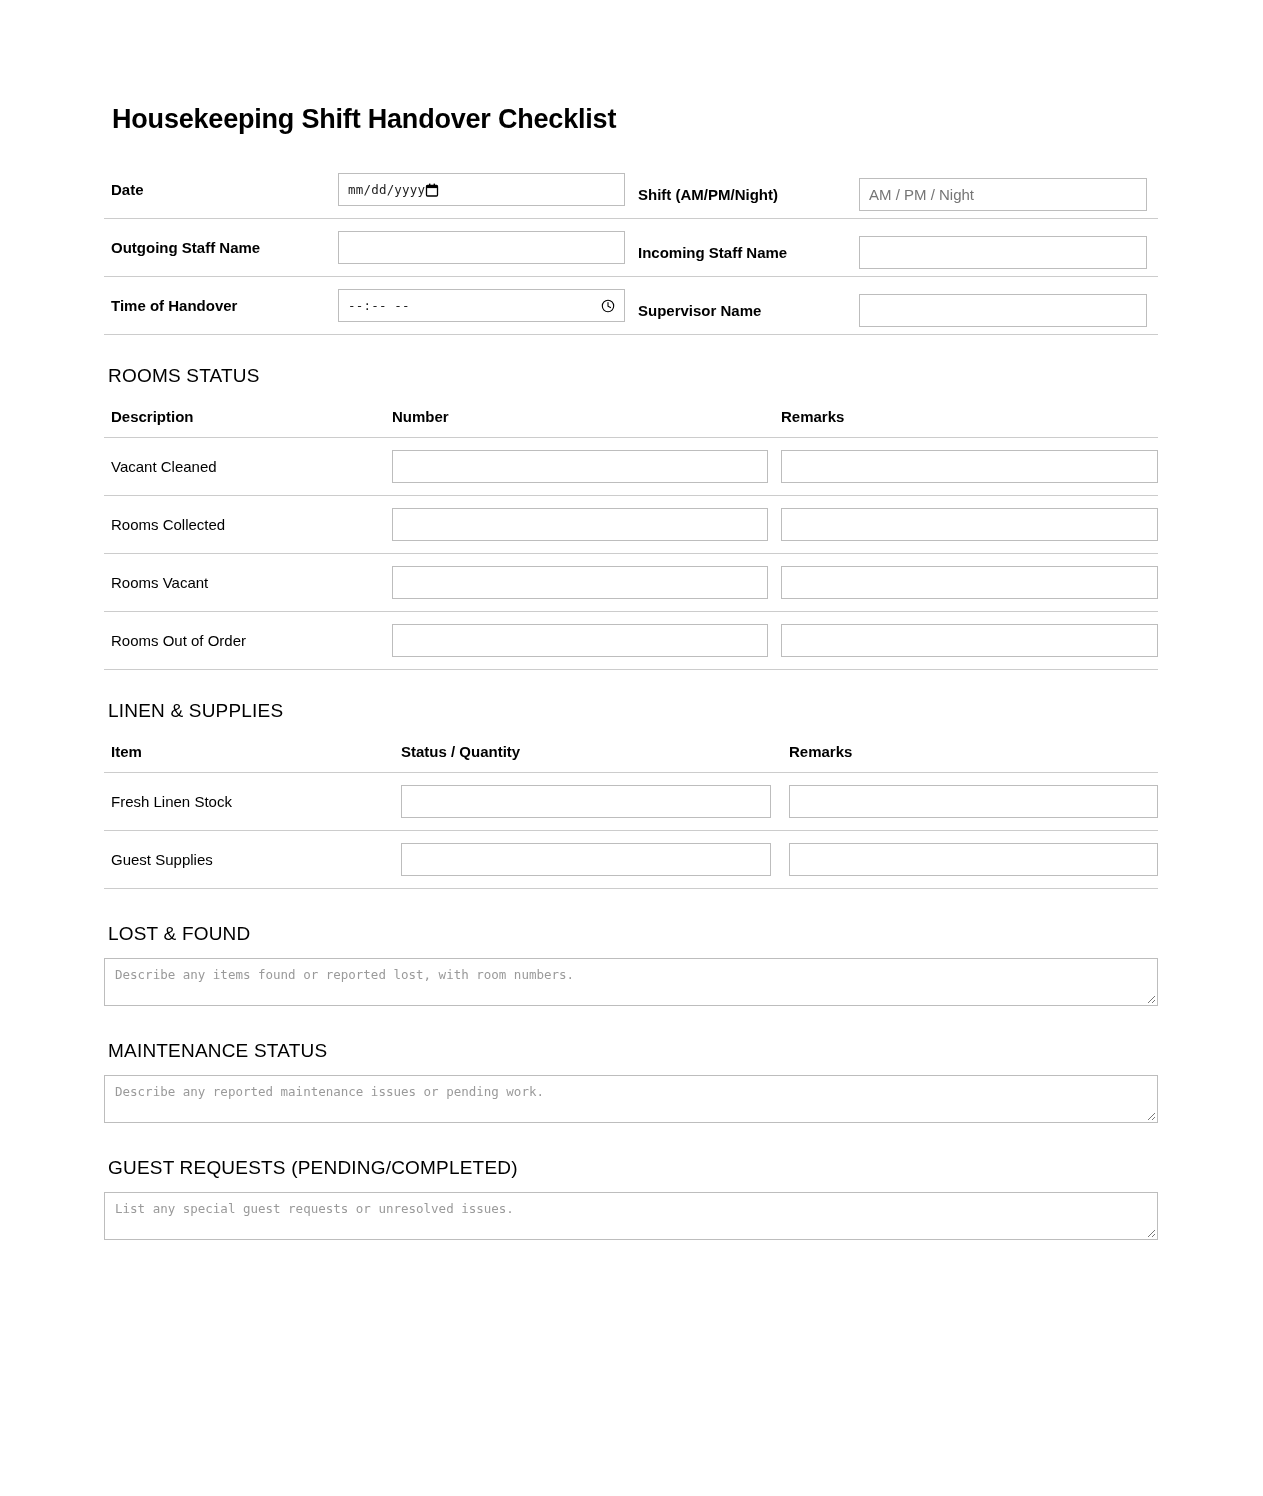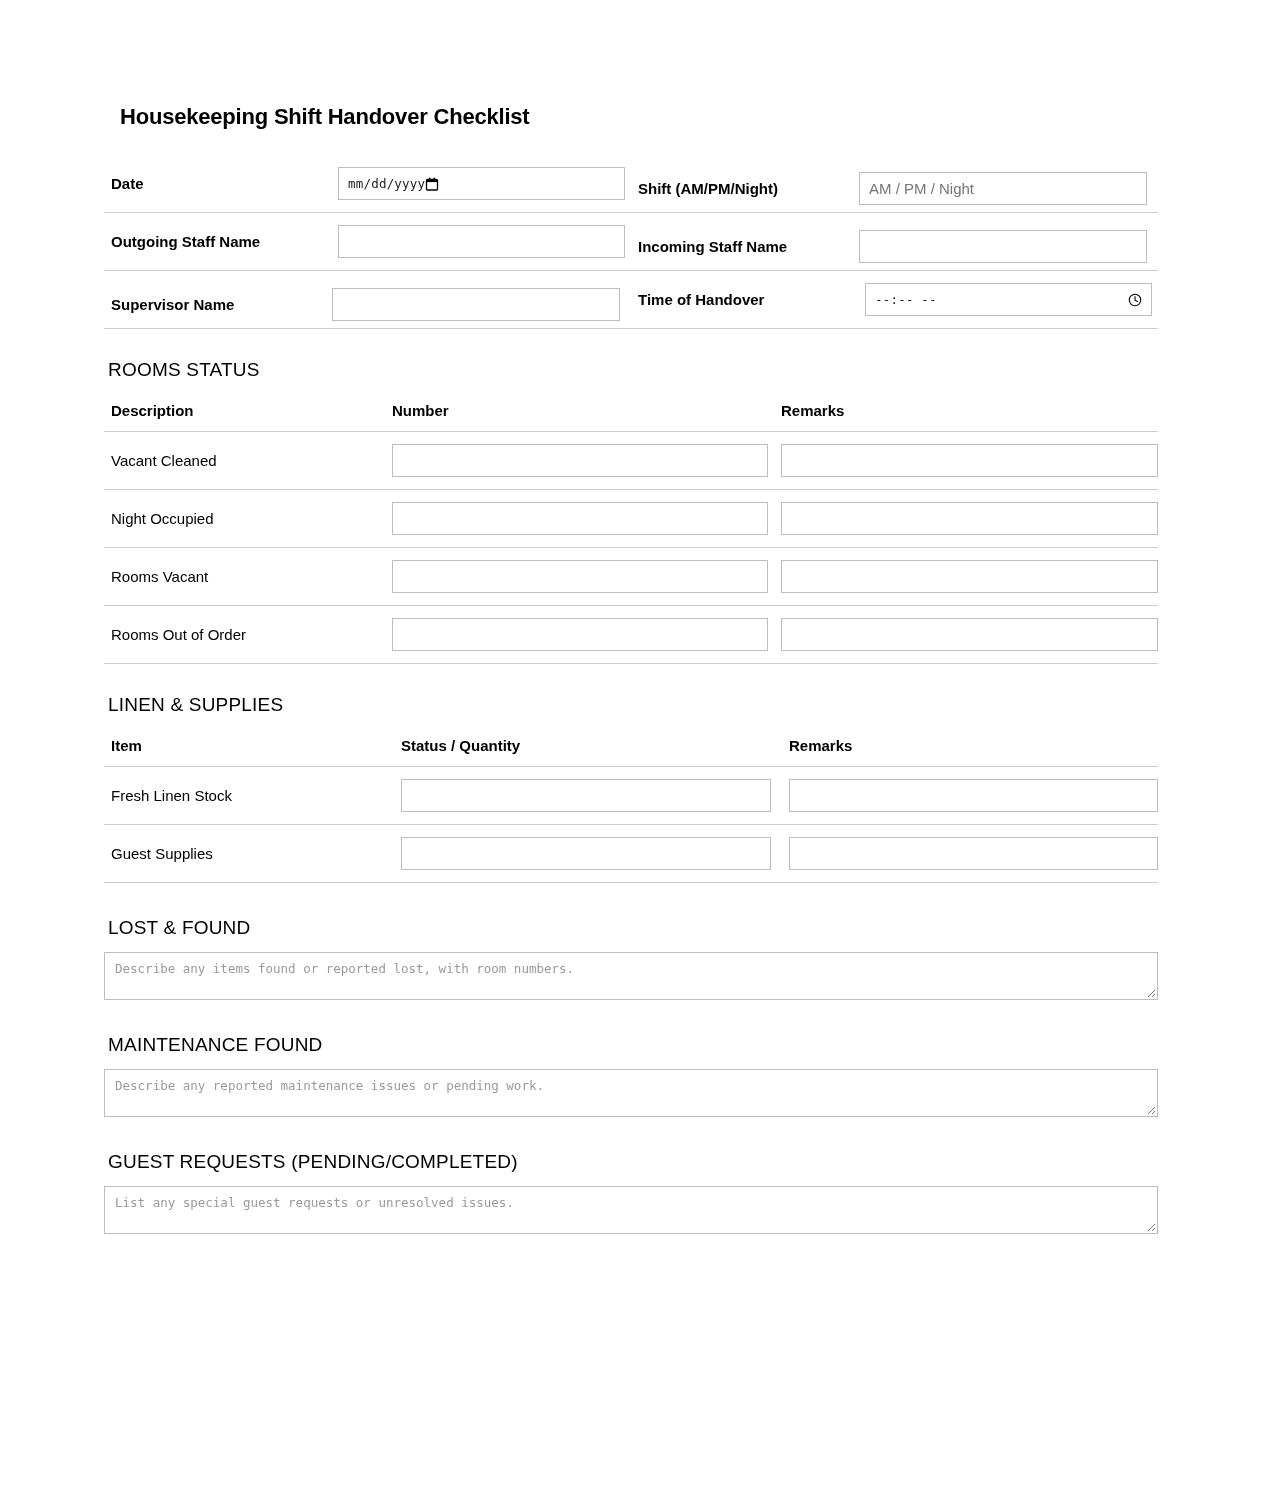--- a/index.html
+++ b/index.html
@@ -18,25 +18,25 @@
     padding: 104px 105px 0 104px;
     box-sizing: border-box;
     width: 1263px;
   }
   .sheet {
     width: 1054px;
   }
 
   
   .form-title {
-    font-size: 22px;
+    font-size: 27px;
     font-weight: bold;
     letter-spacing: -0.2px;
     line-height: 1.15;
-    margin: 0 0 26px 16px;
+    margin: 0 0 26px 8px;
   }
 
   
   .meta-row {
     display: flex;
     align-items: center;
     height: 57px;
     border-bottom: 1px solid #cccccc;
   }
   .meta-cell {
@@ -221,34 +221,34 @@
         <span class="meta-label">Outgoing Staff Name</span>
         <input class="fld text-fld" type="text" style="">
       </div>
       <div class="meta-cell right">
         <span class="meta-label">Incoming Staff Name</span>
         <input class="fld right-fld" type="text" style="">
       </div>
     </div>
 
     <div class="meta-row">
-      <div class="meta-cell right">
-        <span class="meta-label">Supervisor Name</span>
-        <input class="fld right-fld" type="text" style="">
-      </div>
       <div class="meta-cell left">
         <span class="meta-label">Time of Handover</span>
         <div class="fld time-fld">
           <span class="ph-mono">--:-- --</span>
           <svg class="clock-icon" viewBox="0 0 14 14">
             <circle cx="7" cy="7" r="5.7" fill="none" stroke="#000" stroke-width="1.1"></circle>
             <path d="M7 3.6 V7.2 L9.5 8.6" fill="none" stroke="#000" stroke-width="1.1" stroke-linecap="round"></path>
           </svg>
         </div>
       </div>
+      <div class="meta-cell right">
+        <span class="meta-label">Supervisor Name</span>
+        <input class="fld right-fld" type="text" style="">
+      </div>
     </div>
 
   </div>
 
   <div class="section">
     <h2 class="section-title">ROOMS STATUS</h2>
 
     <div class="tbl rooms">
       <div class="tbl-head">
         <div class="th c1">Description</div>
@@ -260,21 +260,21 @@
         <div class="td c1 td-label">Vacant Cleaned</div>
         <div class="td c2">
           <input class="cell-input in2" type="text" style="">
         </div>
         <div class="td c3">
           <input class="cell-input in3" type="text" style="">
         </div>
       </div>
 
       <div class="tbl-row">
-        <div class="td c1 td-label">Night Occupied</div>
+        <div class="td c1 td-label">Rooms Collected</div>
         <div class="td c2">
           <input class="cell-input in2" type="text" style="">
         </div>
         <div class="td c3">
           <input class="cell-input in3" type="text" style="">
         </div>
       </div>
 
       <div class="tbl-row">
         <div class="td c1 td-label">Rooms Vacant</div>
@@ -335,21 +335,21 @@
     <h2 class="section-title">LOST &amp; FOUND</h2>
     <div class="ta-wrap">
       <textarea class="big-area" placeholder="Describe any items found or reported lost, with room numbers." style=""></textarea>
       <svg class="resize-grip" viewBox="0 0 12 12">
         <path d="M11 4 L4 11 M11 8 L8 11" stroke="#777" stroke-width="1" fill="none"></path>
       </svg>
     </div>
   </div>
 
   <div class="ta-section">
-    <h2 class="section-title">MAINTENANCE FOUND</h2>
+    <h2 class="section-title">MAINTENANCE STATUS</h2>
     <div class="ta-wrap">
       <textarea class="big-area" placeholder="Describe any reported maintenance issues or pending work." style=""></textarea>
       <svg class="resize-grip" viewBox="0 0 12 12">
         <path d="M11 4 L4 11 M11 8 L8 11" stroke="#777" stroke-width="1" fill="none"></path>
       </svg>
     </div>
   </div>
 
   <div class="ta-section">
     <h2 class="section-title">GUEST REQUESTS (PENDING/COMPLETED)</h2>

